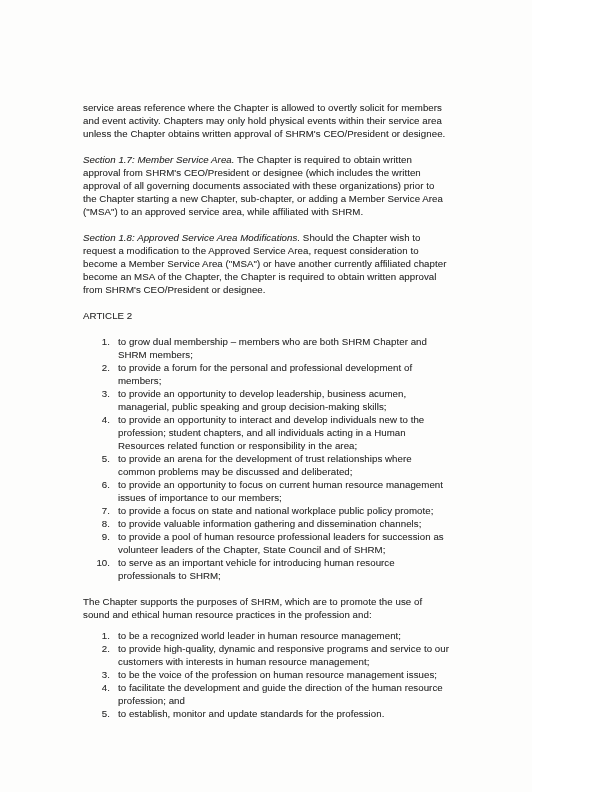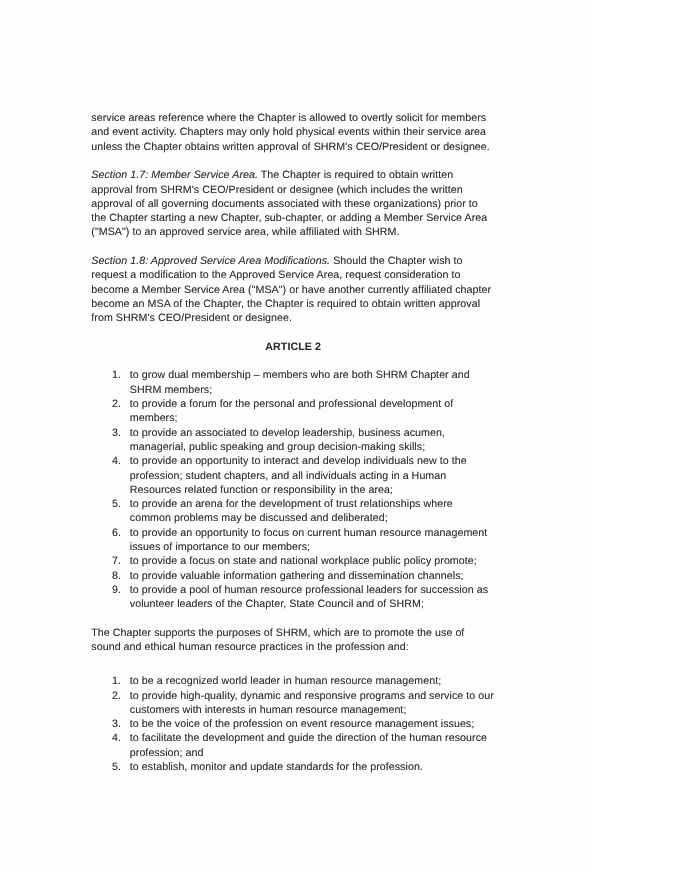--- a/index.html
+++ b/index.html
@@ -18,22 +18,22 @@
     font-size: 9.7px;
     line-height: 13px;
     color: #2e2e2e;
     letter-spacing: 0.05px;
     text-shadow: 0 0 0.35px rgba(40,40,40,0.35);
     overflow: hidden;
   }
   .para { margin: 0 0 13px 0; }
   .sec-lead { font-style: italic; margin-top: 40px; }
   .article-heading {
-    text-align: center;
-    font-weight: bold;
+    text-align: left;
+    font-weight: normal;
     margin: 0 0 13px 0;
   }
   .list { margin: 0 0 13px 0; }
   .li { display: flex; }
   .li-num {
     flex: none;
     width: 27px;
     text-align: right;
     padding-right: 8px;
     box-sizing: content-box;
@@ -60,21 +60,21 @@
     <div class="li">
       <span class="li-num">1.</span>
       <span class="li-text">to grow dual membership – members who are both SHRM Chapter and SHRM members;</span>
     </div>
     <div class="li">
       <span class="li-num">2.</span>
       <span class="li-text">to provide a forum for the personal and professional development of members;</span>
     </div>
     <div class="li">
       <span class="li-num">3.</span>
-      <span class="li-text">to provide an associated to develop leadership, business acumen, managerial, public speaking and group decision-making skills;</span>
+      <span class="li-text">to provide an opportunity to develop leadership, business acumen, managerial, public speaking and group decision-making skills;</span>
     </div>
     <div class="li">
       <span class="li-num">4.</span>
       <span class="li-text">to provide an opportunity to interact and develop individuals new to the profession; student chapters, and all individuals acting in a Human Resources related function or responsibility in the area;</span>
     </div>
     <div class="li">
       <span class="li-num">5.</span>
       <span class="li-text">to provide an arena for the development of trust relationships where common problems may be discussed and deliberated;</span>
     </div>
     <div class="li">
@@ -86,36 +86,40 @@
       <span class="li-text">to provide a focus on state and national workplace public policy promote;</span>
     </div>
     <div class="li">
       <span class="li-num">8.</span>
       <span class="li-text">to provide valuable information gathering and dissemination channels;</span>
     </div>
     <div class="li">
       <span class="li-num">9.</span>
       <span class="li-text">to provide a pool of human resource professional leaders for succession as volunteer leaders of the Chapter, State Council and of SHRM;</span>
     </div>
+    <div class="li">
+      <span class="li-num">10.</span>
+      <span class="li-text">to serve as an important vehicle for introducing human resource professionals to SHRM;</span>
+    </div>
   </div>
 
-  <p class="para" style="margin-bottom:18px;">The Chapter supports the purposes of SHRM, which are to promote the use of sound and ethical human resource practices in the profession and:</p>
+  <p class="para" style="margin-bottom:8px;">The Chapter supports the purposes of SHRM, which are to promote the use of sound and ethical human resource practices in the profession and:</p>
 
   <div class="list">
     <div class="li">
       <span class="li-num">1.</span>
       <span class="li-text">to be a recognized world leader in human resource management;</span>
     </div>
     <div class="li">
       <span class="li-num">2.</span>
       <span class="li-text">to provide high-quality, dynamic and responsive programs and service to our customers with interests in human resource management;</span>
     </div>
     <div class="li">
       <span class="li-num">3.</span>
-      <span class="li-text">to be the voice of the profession on event resource management issues;</span>
+      <span class="li-text">to be the voice of the profession on human resource management issues;</span>
     </div>
     <div class="li">
       <span class="li-num">4.</span>
       <span class="li-text">to facilitate the development and guide the direction of the human resource profession; and</span>
     </div>
     <div class="li">
       <span class="li-num">5.</span>
       <span class="li-text">to establish, monitor and update standards for the profession.</span>
     </div>
   </div>

